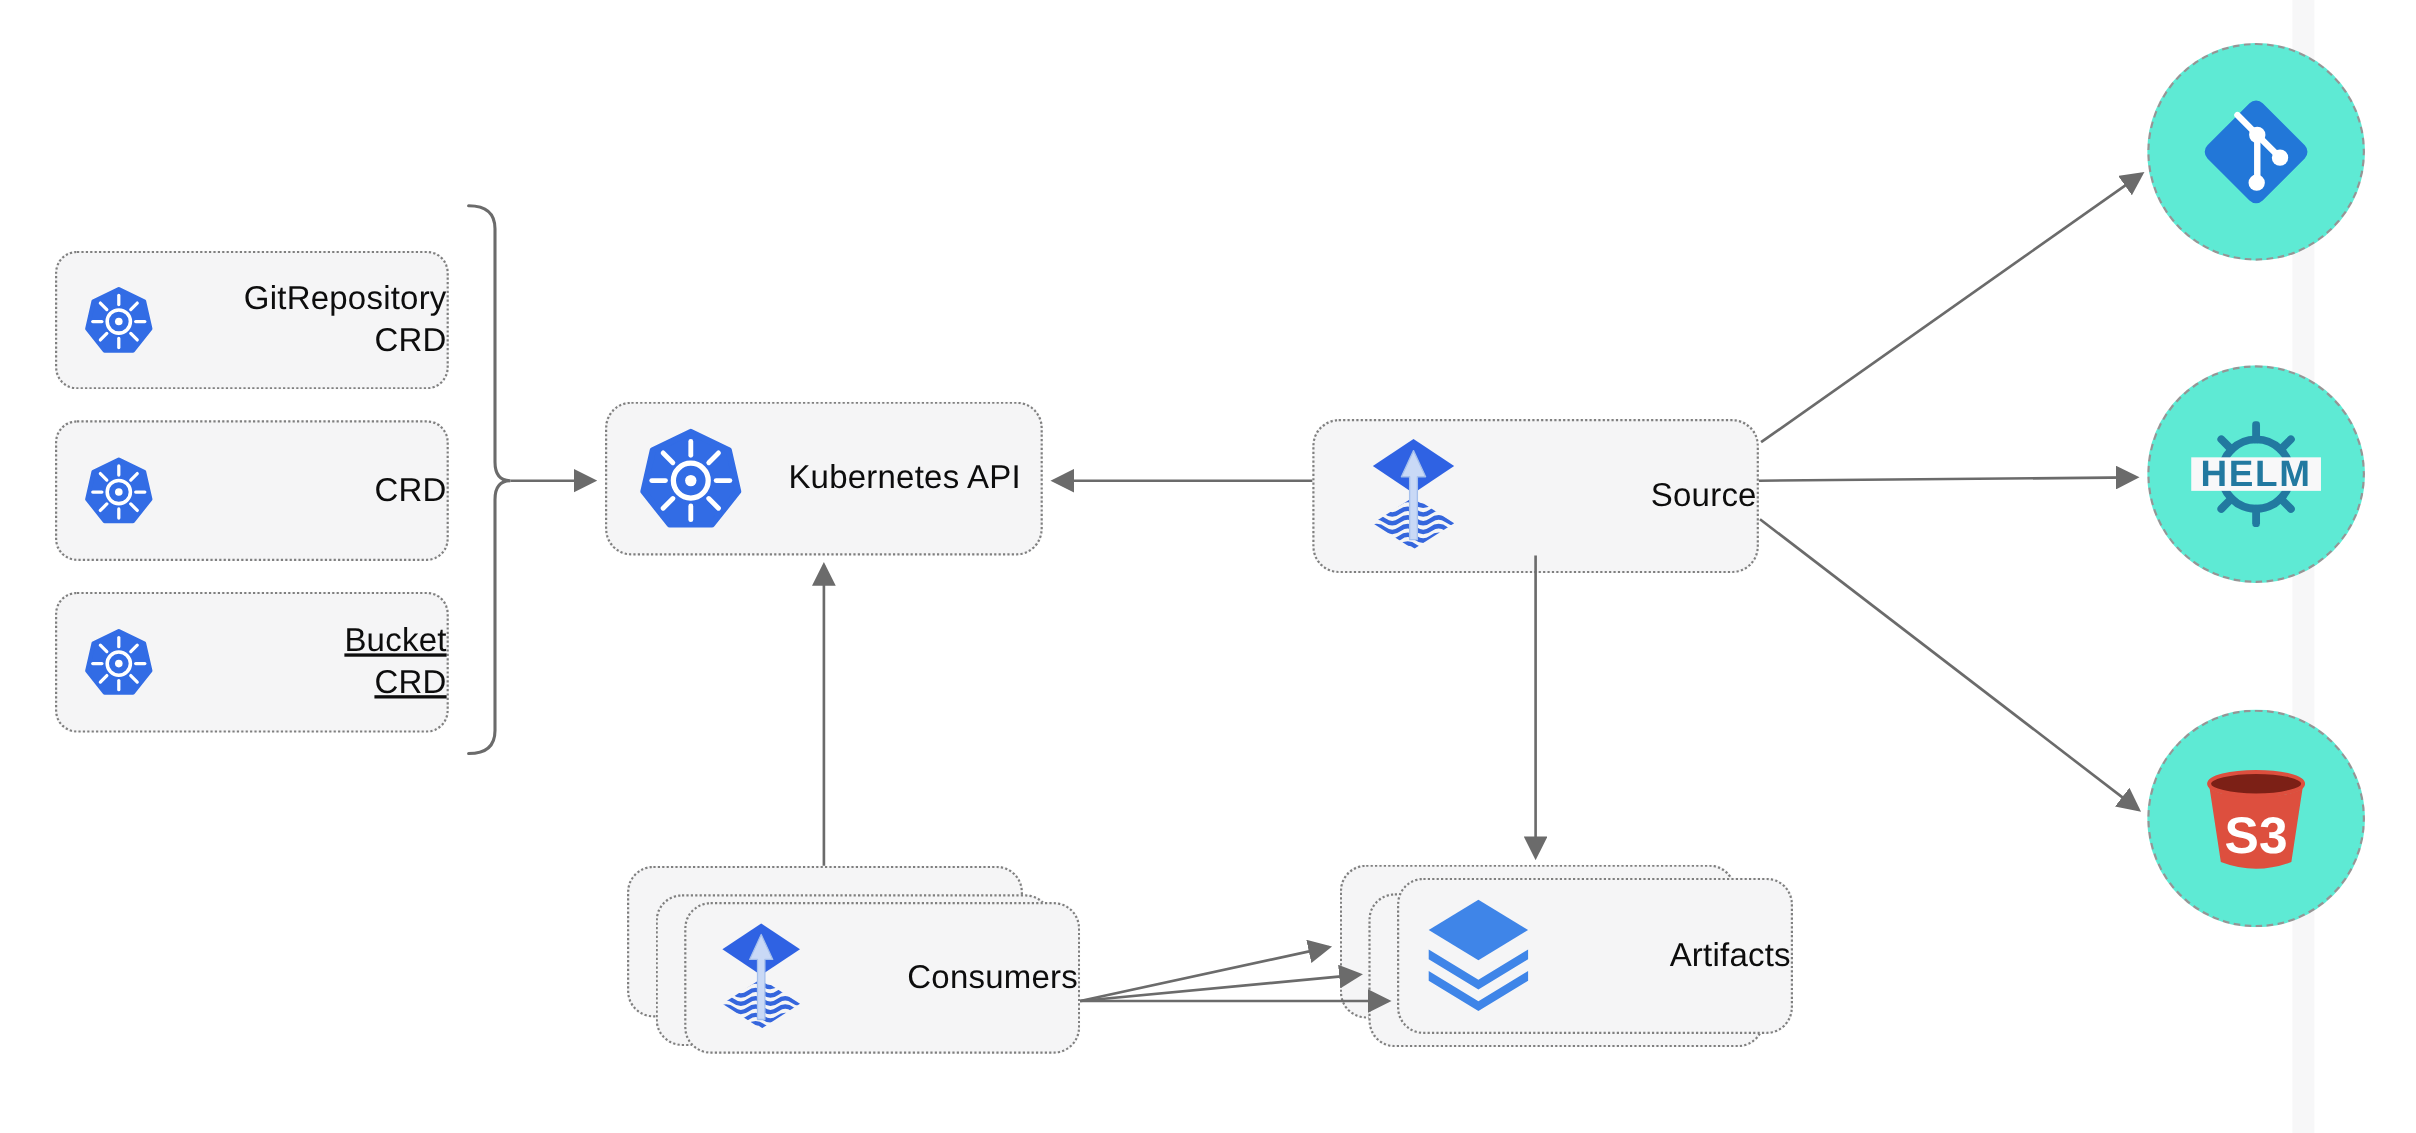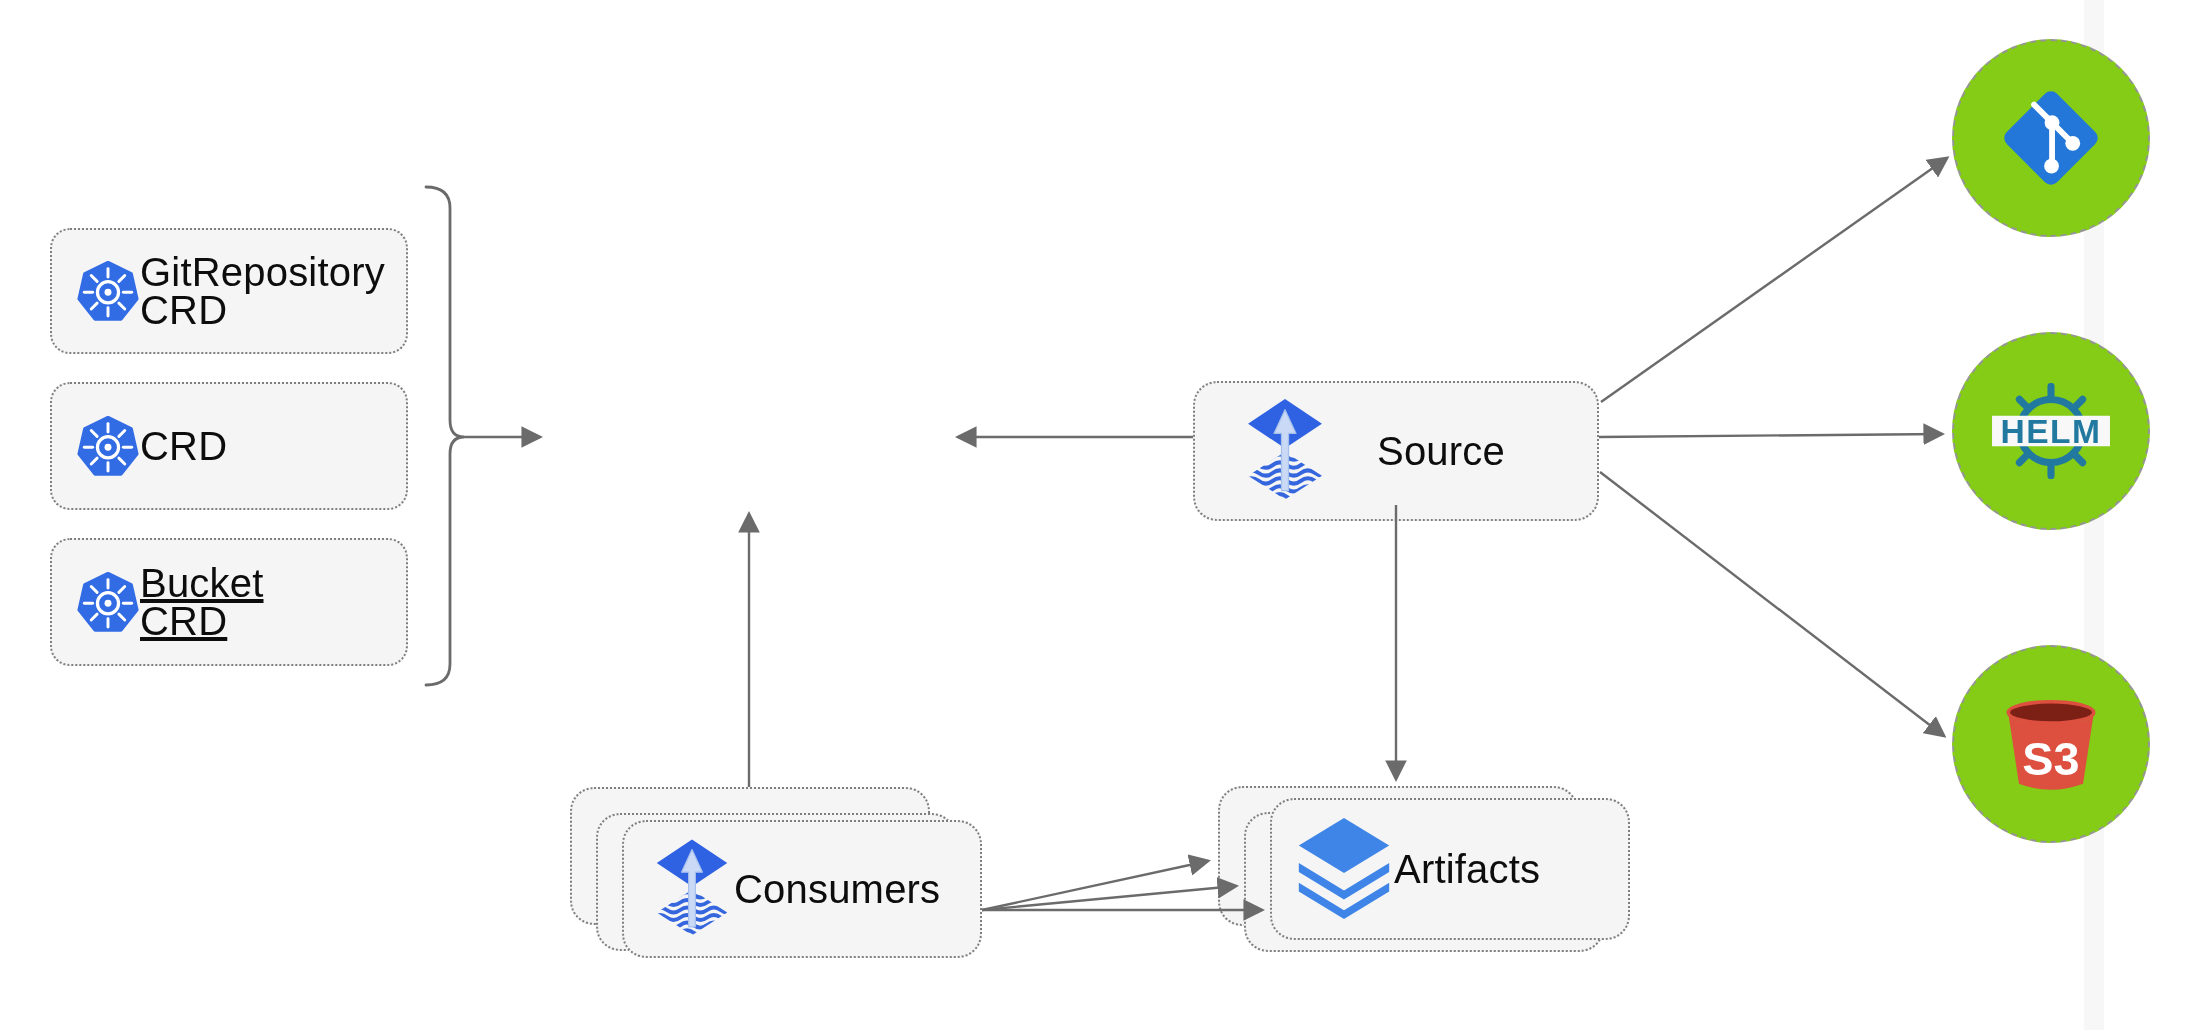--- a/index.html
+++ b/index.html
@@ -10,29 +10,29 @@
   #canvas { position: absolute; inset: 0; width: 2196px; height: 1030px; }
 
   .node {
     position: absolute; box-sizing: border-box;
     background: #f5f5f6; border: 2px dotted #7f7f7f; border-radius: 24px;
     display: flex; align-items: center;
   }
   .crd-box { border-radius: 20px; }
   .node .icon-wrap { flex: 0 0 auto; display: flex; align-items: center; }
   .node .label {
-    flex: 1 1 auto; text-align: left; font-size: 40px; line-height: 38px;
+    flex: 1 1 auto; text-align: right; font-size: 30px; line-height: 38px;
     letter-spacing: 0.2px;
   }
   .label-lg { font-size: 31px; line-height: 40px; }
   .stack-ghost { border-radius: 24px; }
 
   .remote-circle {
     position: absolute; width: 198px; height: 198px; box-sizing: border-box;
-    background: #84cc16; border: 2px dashed #959595; border-radius: 50%;
+    background: #5eead4; border: 2px dashed #959595; border-radius: 50%;
     display: flex; align-items: center; justify-content: center;
   }
 
   #connector-layer { position: absolute; inset: 0; pointer-events: none; }
   .conn { stroke: #6b6b6b; stroke-width: 2.4; fill: none; }
   .brace { stroke: #6b6b6b; stroke-width: 2.8; fill: none; stroke-linecap: round; }
 
   .bg-strip { position: absolute; top: 0; height: 1030px; background: #eeeeef; opacity: .45; }
 </style>
 </head>
@@ -106,20 +106,40 @@
         </g>
         <circle cx="50" cy="52" r="5.4" fill="#ffffff"></circle>
       </svg>
     </span>
     <span class="label">
       <span style="display:block">Bucket</span>
       <span style="display:block">CRD</span>
     </span>
   </div>
 
+  <div class="node" style="left:550px; top:365px; width:398px; height:140px;">
+    <span class="icon-wrap" style="margin-left:28px;">
+      <svg width="96" height="96" viewBox="0 0 100 100" aria-hidden="true">
+        <polygon points="50,6 85.9,23.3 94.8,62.2 70,93.4 30,93.4 5.2,62.2 14.1,23.3" fill="#326ce5" stroke="#326ce5" stroke-width="6" stroke-linejoin="round"></polygon>
+        <circle cx="50" cy="52" r="16.5" fill="none" stroke="#ffffff" stroke-width="5"></circle>
+        <g stroke="#ffffff" stroke-width="4.6" stroke-linecap="round">
+          <line x1="74" y1="52" x2="87" y2="52"></line>
+            <line x1="26" y1="52" x2="13" y2="52"></line>
+          <line x1="50" y1="28" x2="50" y2="15"></line>
+            <line x1="50" y1="76" x2="50" y2="89"></line>
+          <line x1="67" y1="35" x2="76.2" y2="25.8"></line>
+            <line x1="33" y1="35" x2="23.8" y2="25.8"></line>
+          <line x1="67" y1="69" x2="76.2" y2="78.2"></line>
+            <line x1="33" y1="69" x2="23.8" y2="78.2"></line>
+        </g>
+        <circle cx="50" cy="52" r="5.4" fill="#ffffff"></circle>
+      </svg>
+    </span>
+    <span class="label label-lg" style="padding-right:18px;">Kubernetes API</span>
+  </div>
 
   <div class="node" style="left:1193px; top:381px; width:406px; height:140px;gap:48px;">
     <span class="icon-wrap" style="margin-left:46px;">
       <svg width="88" height="104" viewBox="0 0 100 118" aria-hidden="true">
         <defs>
           <clipPath id="fluxclip-a">
               <polygon points="50,60 92,87 50,114 8,87"></polygon>
             </clipPath>
         </defs>
         <polygon points="50,0 92,28 50,56 8,28" fill="#2f62e3"></polygon>

